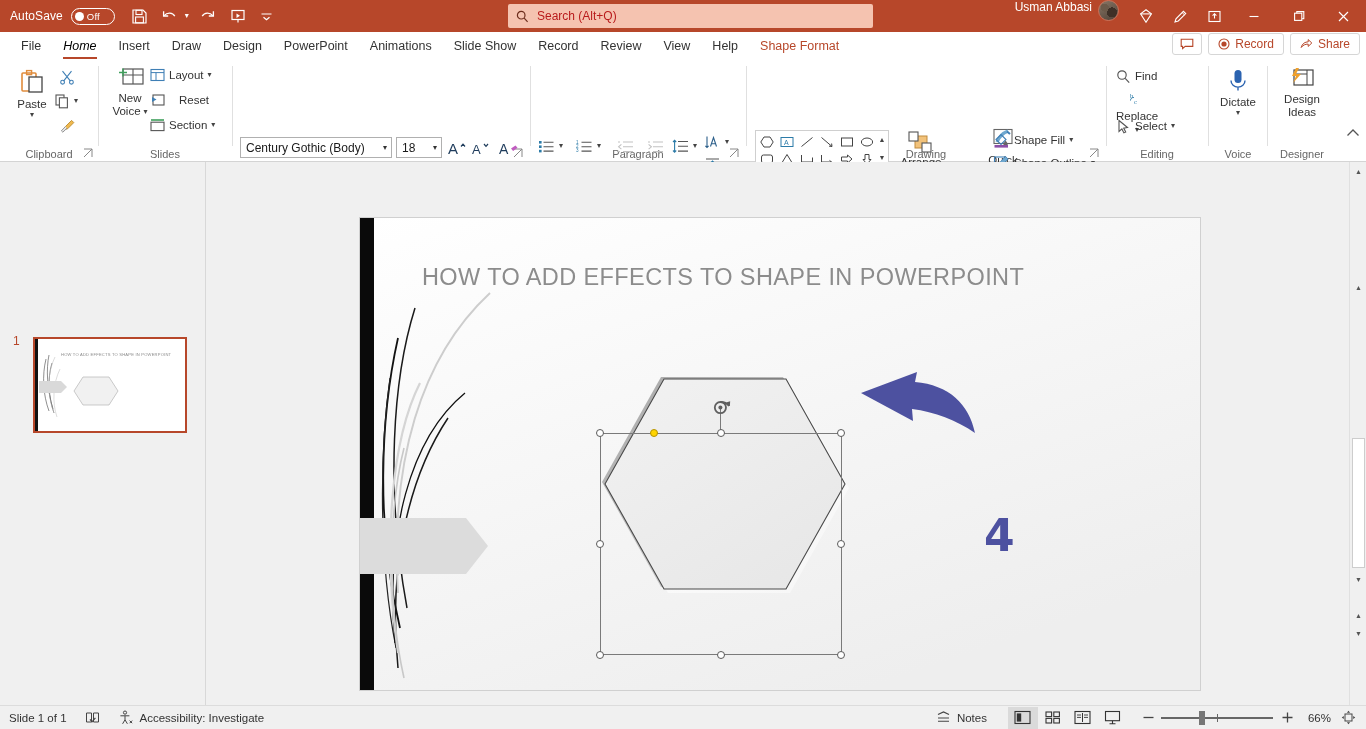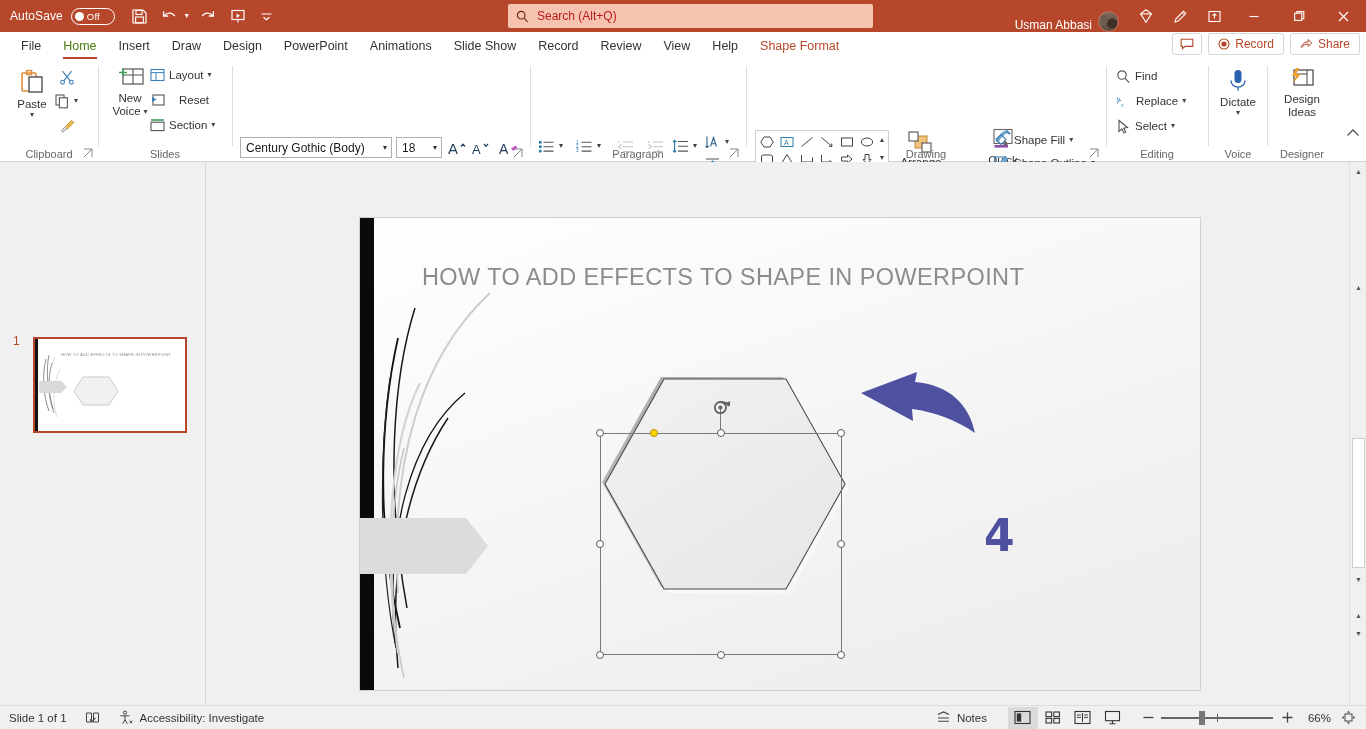--- a/index.html
+++ b/index.html
@@ -36,21 +36,21 @@
     display:flex; align-items:center; justify-content:center;
     font-size:12.5px; color:#fff; pointer-events:none;
   }
   .searchbox {
     position:absolute; left:508px; top:4px; width:365px; height:24px;
     background:#f5c3b0; border-radius:2px; display:flex; align-items:center;
     padding-left:8px; gap:8px; z-index:5;
   }
   .searchbox .stext { font-size:12px; color:#b91c1c; }
   .tb-right {
-    position:absolute; right:0; top:0; height:32px; display:flex; align-items:flex-end;
+    position:absolute; right:0; top:0; height:32px; display:flex; align-items:flex-start;
     gap:0px; padding-right:0px; z-index:5;
   }
   .user-name { font-size:12px; color:#fff; margin-right:6px; }
   .avatar {
     width:21px;height:21px;border-radius:50%;
     background:
       radial-gradient(circle at 30% 35%, #6c5a4a 0 4px, transparent 4px),
       radial-gradient(circle at 68% 60%, #3e3027 0 5px, transparent 5px),
       linear-gradient(150deg,#8a7766,#4e4036);
     border:1px solid #c9745c; margin-right:10px;
@@ -60,21 +60,21 @@
 
   
   .tabs {
     position:absolute; left:0; top:32px; width:1366px; height:28px;
     background:#ffffff; display:flex; align-items:flex-end; padding-left:10px;
   }
   .tab {
     padding:2px 11px 6px 11px; font-size:12.5px; color:#333333; position:relative;
     line-height:16px; cursor:default; white-space:nowrap;
   }
-  .tab.active { color:#4d7c0f; }
+  .tab.active { color:#000000;font-style:italic; }
   .tab.active:after {
     content:""; position:absolute; left:11px; right:11px; bottom:1px; height:2.5px;
     background:#b7472a;
   }
   .tab.contextual { color:#b7472a; }
   .tabs-right {
     position:absolute; right:6px; top:1px; display:flex; align-items:center; gap:6px;
   }
   .cmt-btn {
     width:30px;height:22px;border:1px solid #d6d6d6;border-radius:3px;background:#fff;
@@ -804,21 +804,21 @@
       <div class="gbody">
         <div class="smbtn" style="left:8px; top:6px;">
           <span class="ico">
             <svg width="15" height="15" viewBox="0 0 15 15">
                 <circle cx="6" cy="6" r="4.2" fill="none" stroke="#555" stroke-width="1.15"></circle>
                 <path d="M9.2 9.4l4 4.2" stroke="#555" stroke-width="1.15"></path>
               </svg>
           </span>
           <span>Find</span>
         </div>
-        <div class="smbtn" style="left:8px; top:31px;">
+        <div class="smbtn" style="left:8px; top:31px;flex-direction:column;">
           <span class="ico">
             <svg width="16" height="15" viewBox="0 0 16 15">
                 <text x="1" y="7" font-size="6.6" fill="#2c7ba8" font-family="Liberation Serif, serif">b</text>
                 <text x="5" y="12.5" font-size="6.6" fill="#2c7ba8" font-family="Liberation Serif, serif">c</text>
                 <path d="M1.5 9.5a3 3 0 013.4-3" fill="none" stroke="#2c7ba8" stroke-width="1"></path>
               </svg>
           </span>
           <span>Replace</span>
           <span class="caret">▾</span>
         </div>

